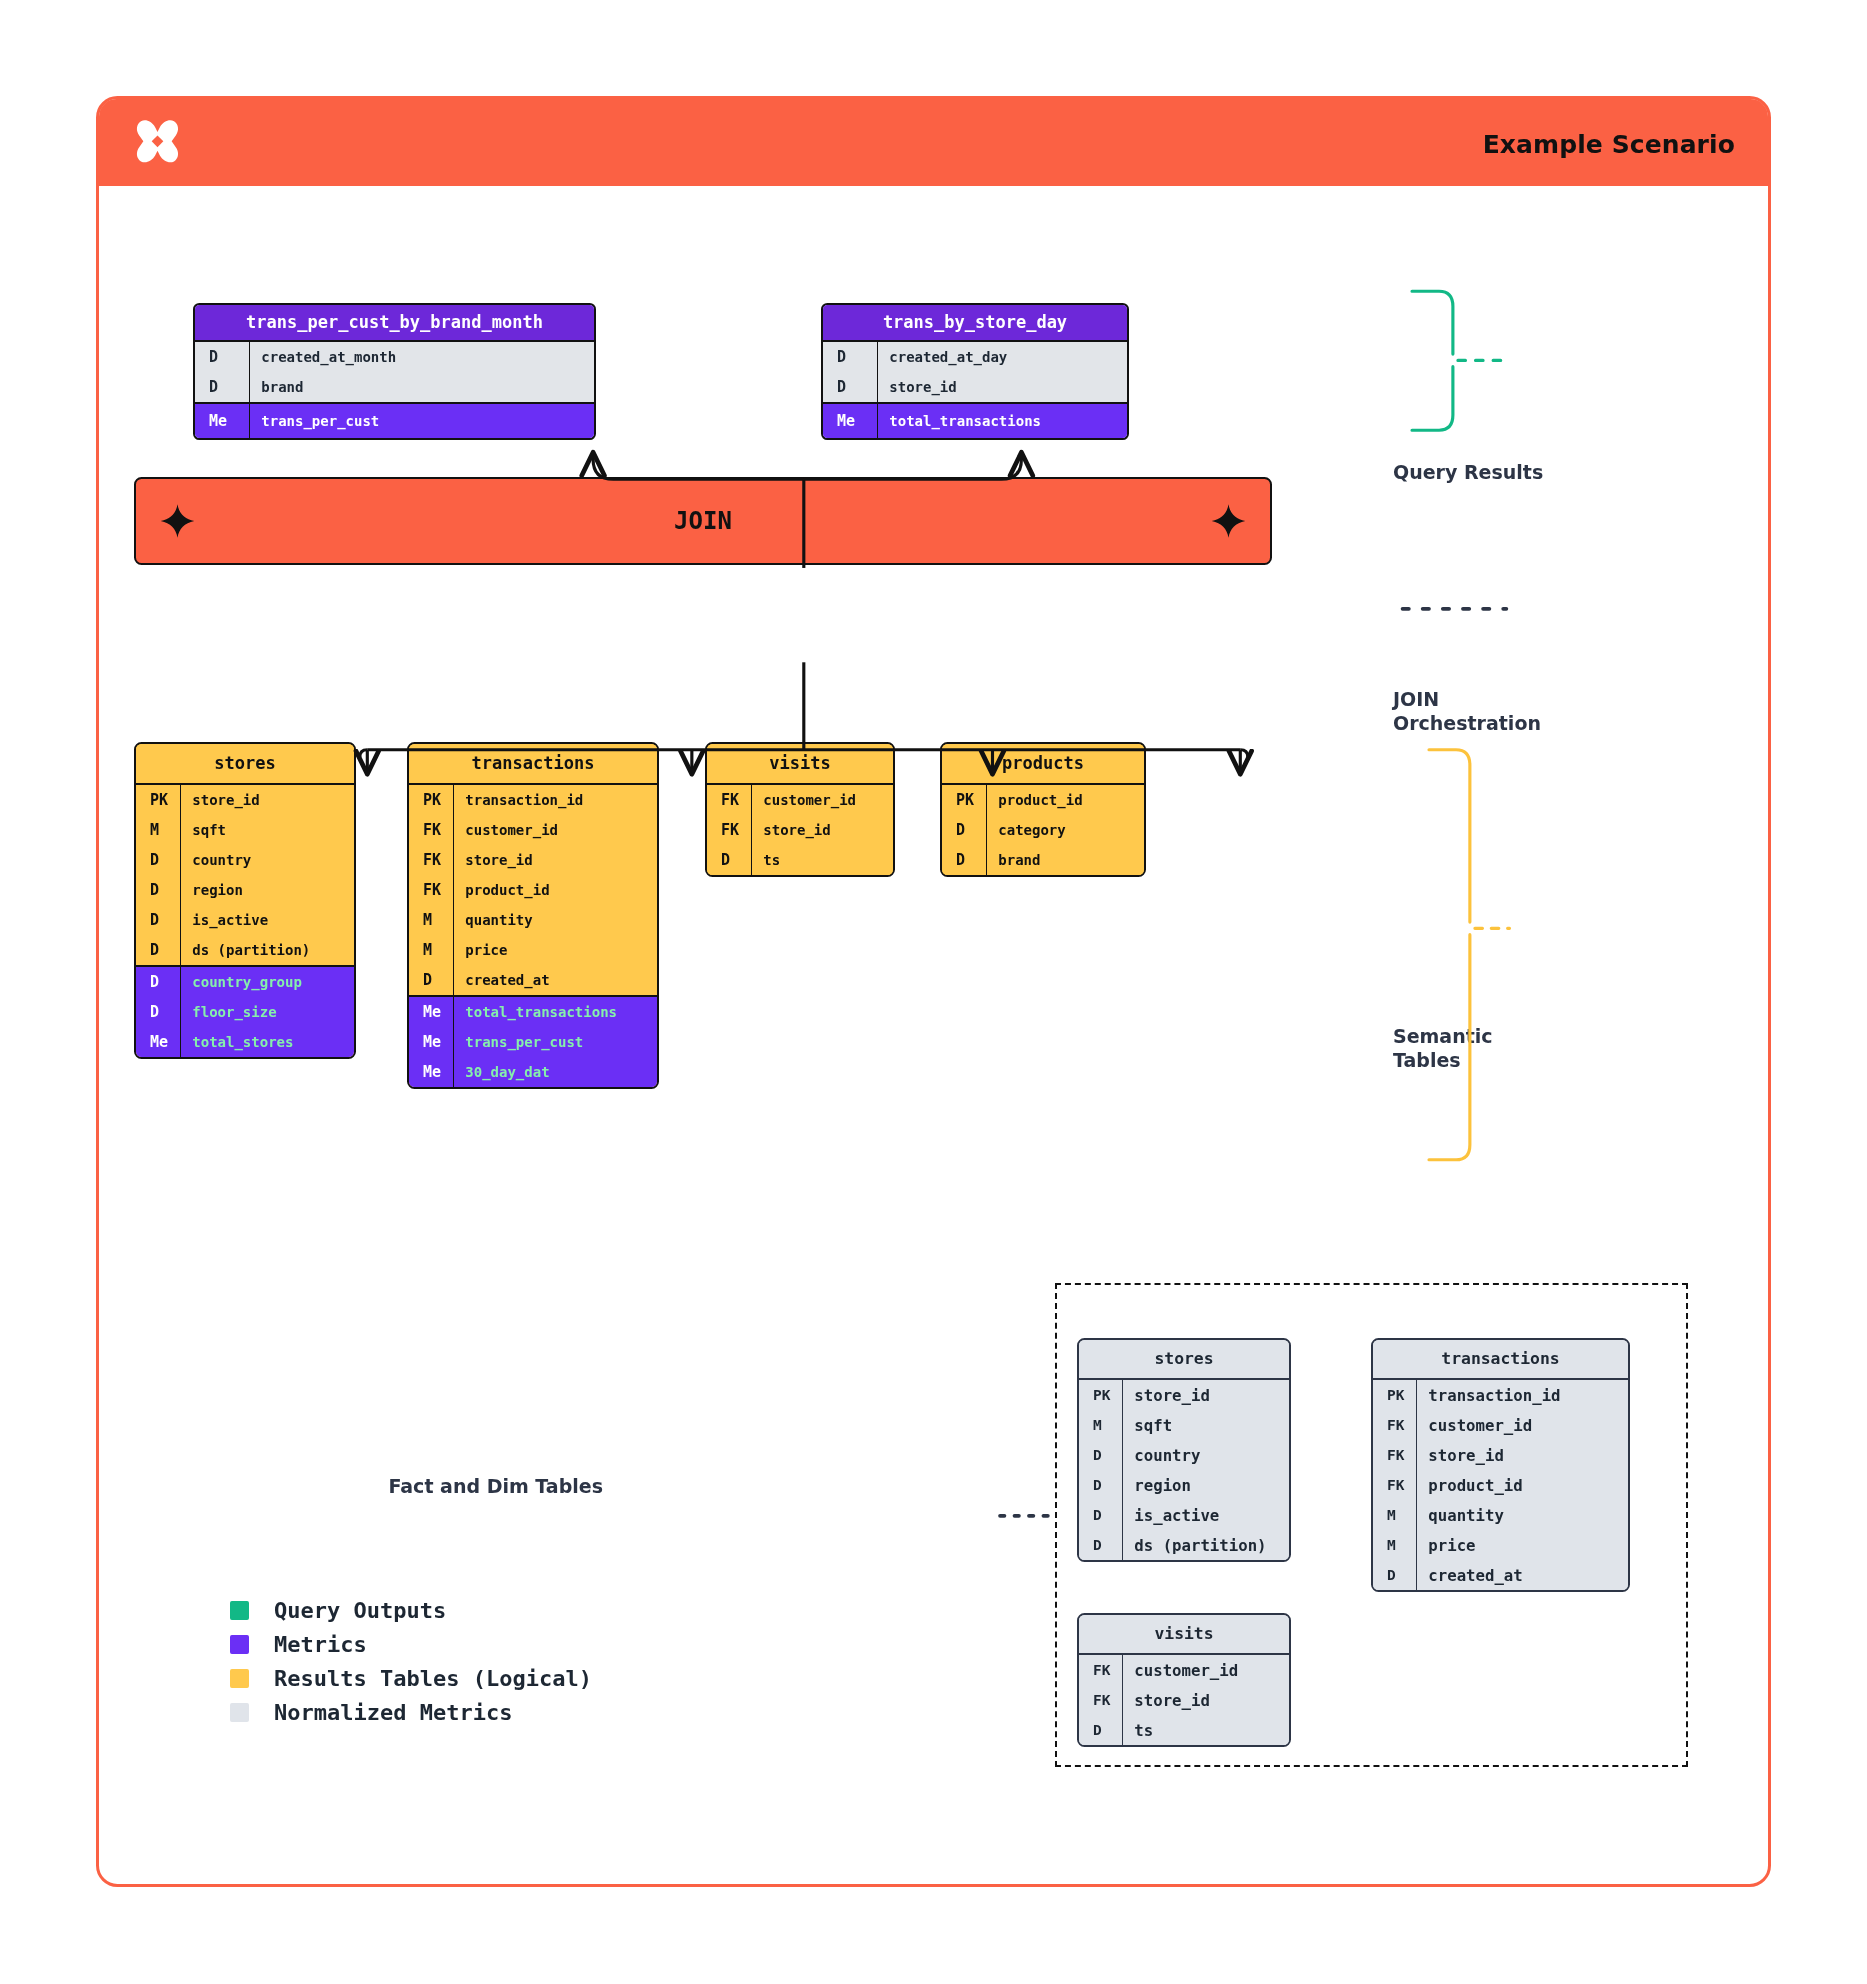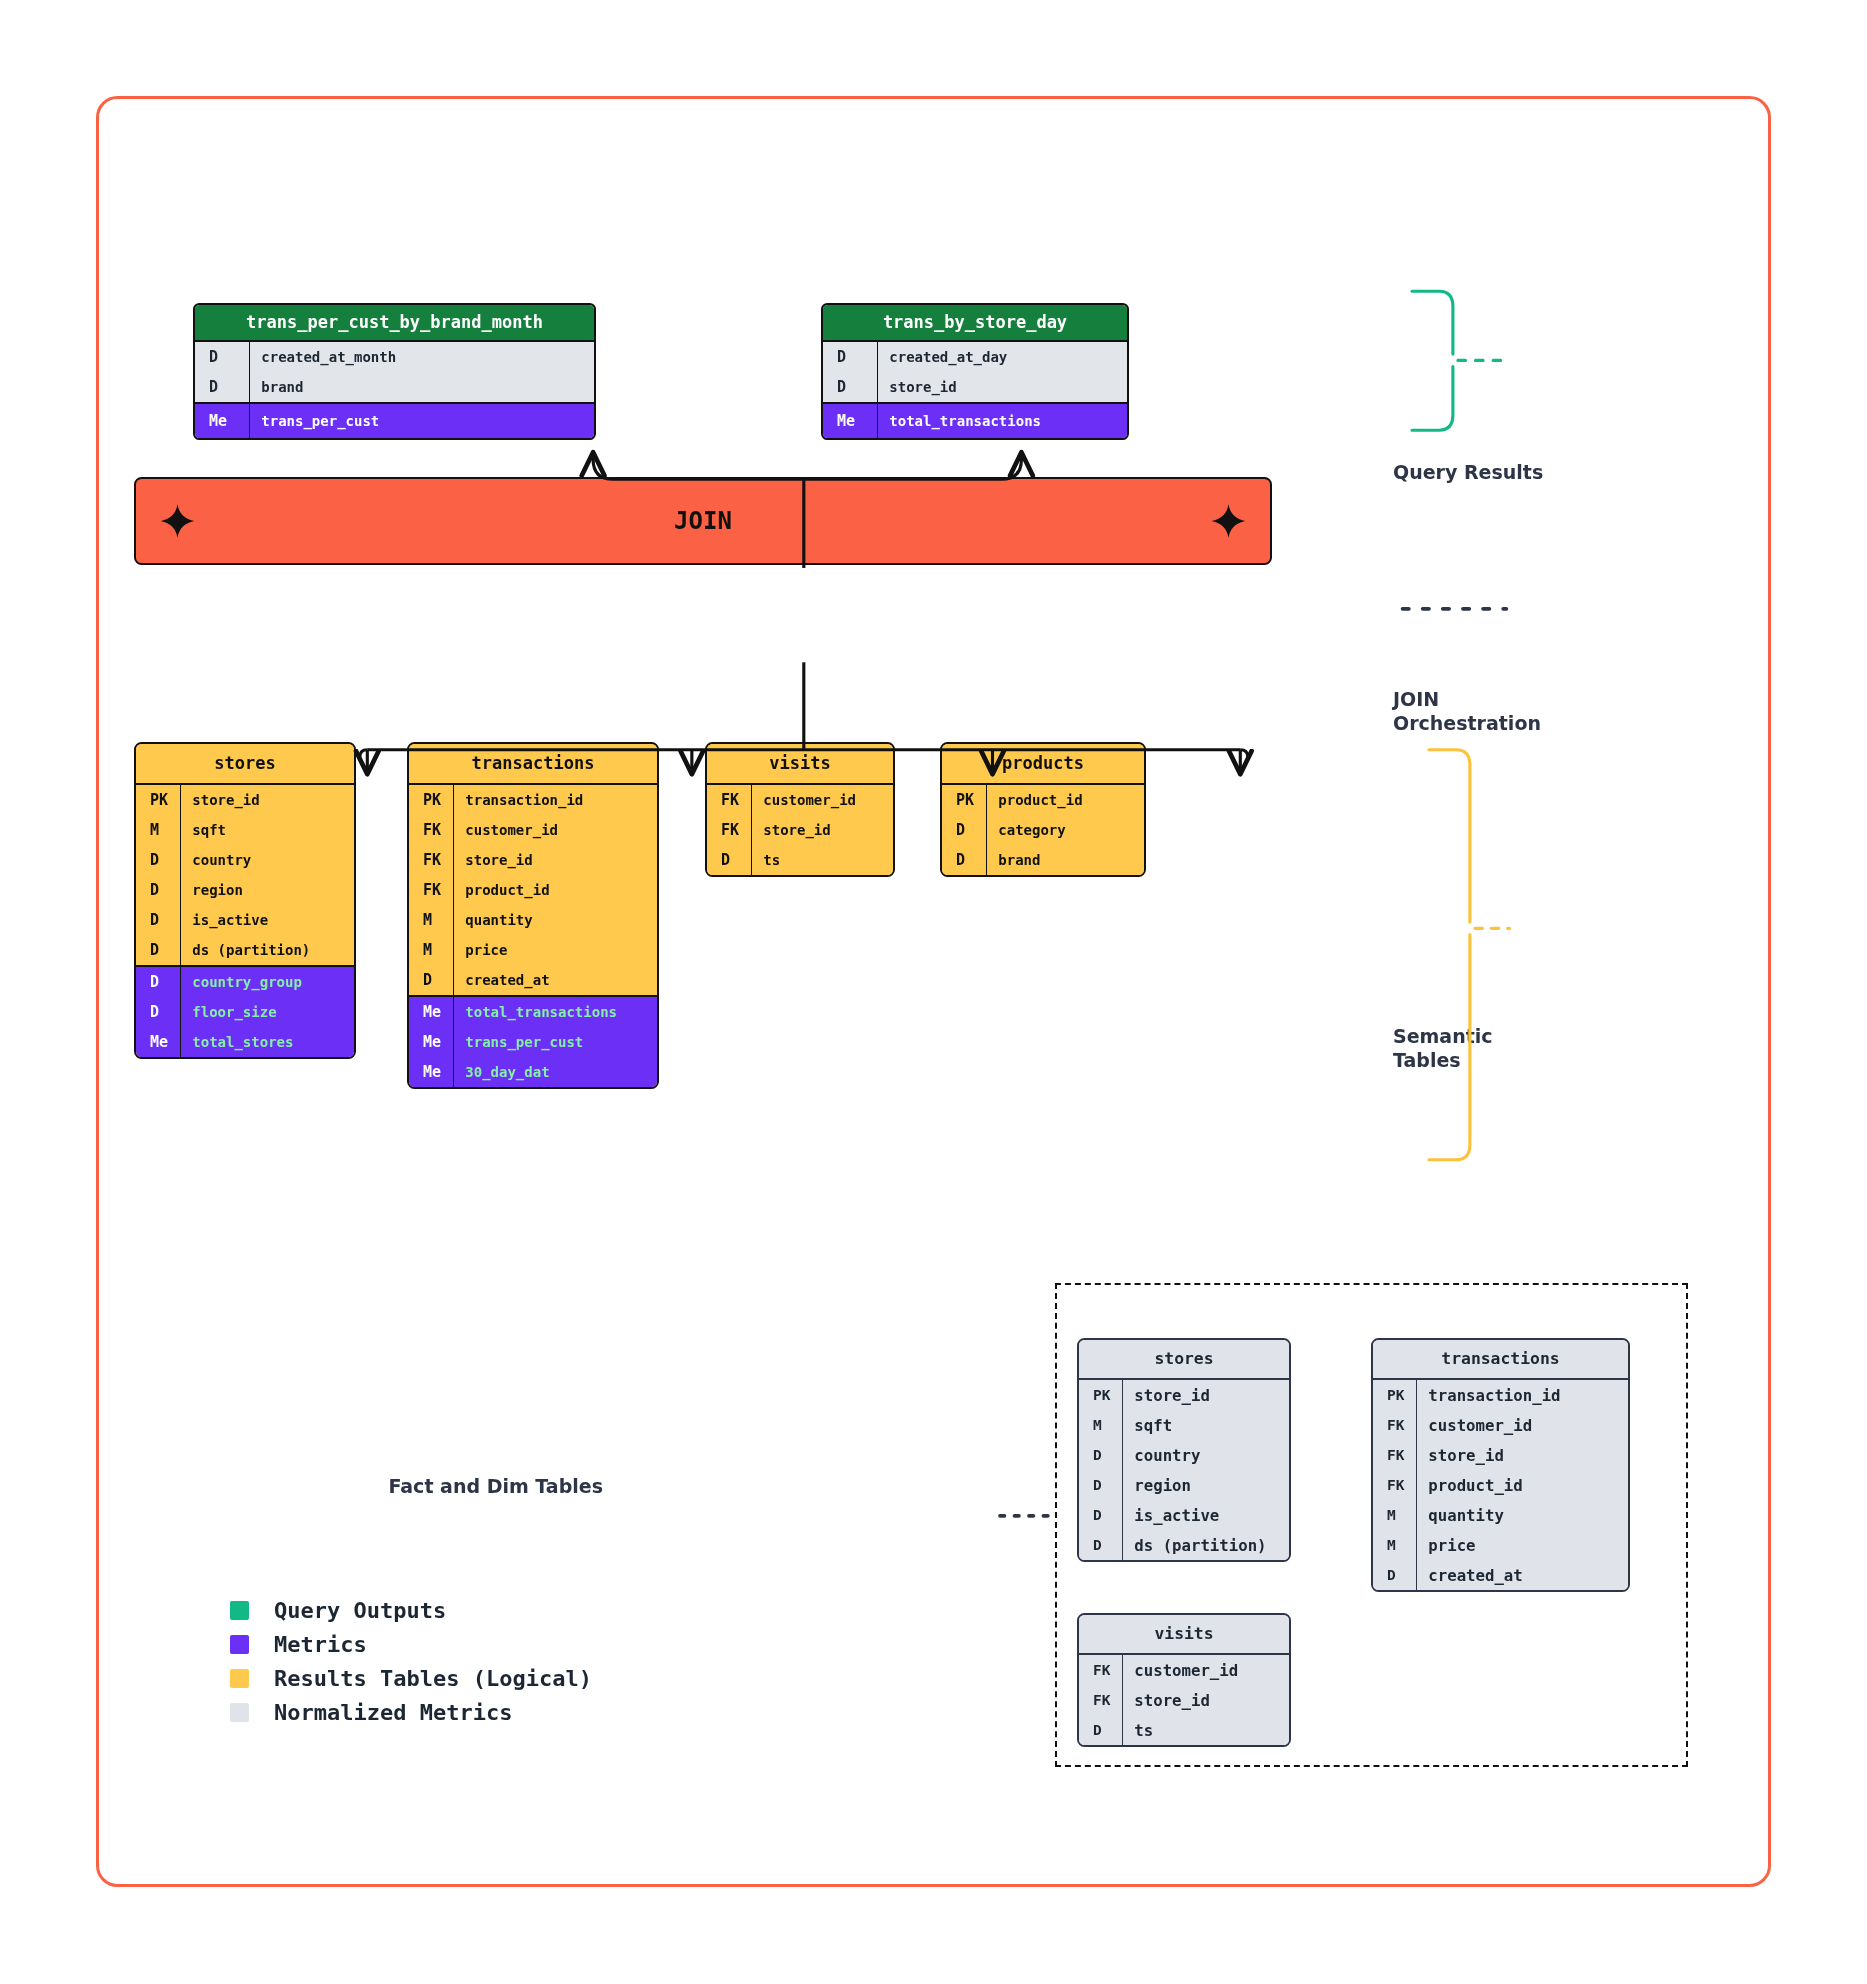--- a/index.html
+++ b/index.html
@@ -34,21 +34,21 @@
     font-family:"DejaVu Sans Mono",monospace;font-weight:bold;font-size:15px;
     box-sizing:border-box;flex:none;padding-left:14px;
   }
   .tbl .v{
     font-family:"DejaVu Sans Mono",monospace;font-weight:bold;font-size:14px;
     box-sizing:border-box;padding-left:11.3px;
   }
 
   
   .q-box{border:2.5px solid #111;border-radius:6.3px;overflow:hidden;background:#e2e5e9;}
-  .q-box .hdr{background:#15803d;color:#fff;height:35px;}
+  .q-box .hdr{background:#6d28d9;color:#fff;height:35px;}
   .q-box .rows{background:#e2e5e9;border-top:2.5px solid #111;}
   .q-box .row{height:30px;}
   .q-box .row .k{color:#1d2733;width:55px;border-right:1.9px solid #111;height:100%;display:flex;align-items:center;}
   .q-box .row .v{color:#1d2733;}
   .q-box .mrow{height:36px;background:#6b2ff5;border-top:2.5px solid #111;}
   .q-box .mrow .k{color:#fff;width:55px;border-right:1.9px solid #111;height:100%;display:flex;align-items:center;}
   .q-box .mrow .v{color:#fff;}
 
   
   .s-box{border:2.5px solid #111;border-radius:7.5px;overflow:hidden;background:#ffc94d;}
@@ -99,20 +99,29 @@
     font-family:"DejaVu Sans Mono",monospace;font-weight:bold;font-size:22px;
     color:#1d2733;margin-left:25px;white-space:pre;
   }
   svg.overlay{position:absolute;left:0;top:0;width:1868px;height:1985px;pointer-events:none;}
 </style>
 </head>
 <body>
 
 <div class="card">
 
+  <div class="card-header">
+    <svg class="logo" viewBox="0 0 100 100">
+      <path d="M22 14 C30 10 40 14 46 24 L50 32 L54 24 C60 14 70 10 78 14 C86 19 87 30 81 38 L74 48 L81 58
+               C87 66 86 77 78 82 C70 86 60 82 54 72 L50 64 L46 72 C40 82 30 86 22 82 C14 77 13 66 19 58
+               L26 48 L19 38 C13 30 14 19 22 14 Z" fill="#ffffff"></path>
+      <rect x="43" y="41" width="14" height="14" transform="rotate(45 50 48)" fill="#fb6144"></rect>
+    </svg>
+    <div class="card-title">Example Scenario</div>
+  </div>
 
   <div class="tbl q-box" style="left:94px;top:204px;width:403px;">
     <div class="hdr">trans_per_cust_by_brand_month</div>
     <div class="rows">
       <div class="row">
         <span class="k">D</span>
         <span class="v">created_at_month</span>
       </div>
       <div class="row">
         <span class="k">D</span>

